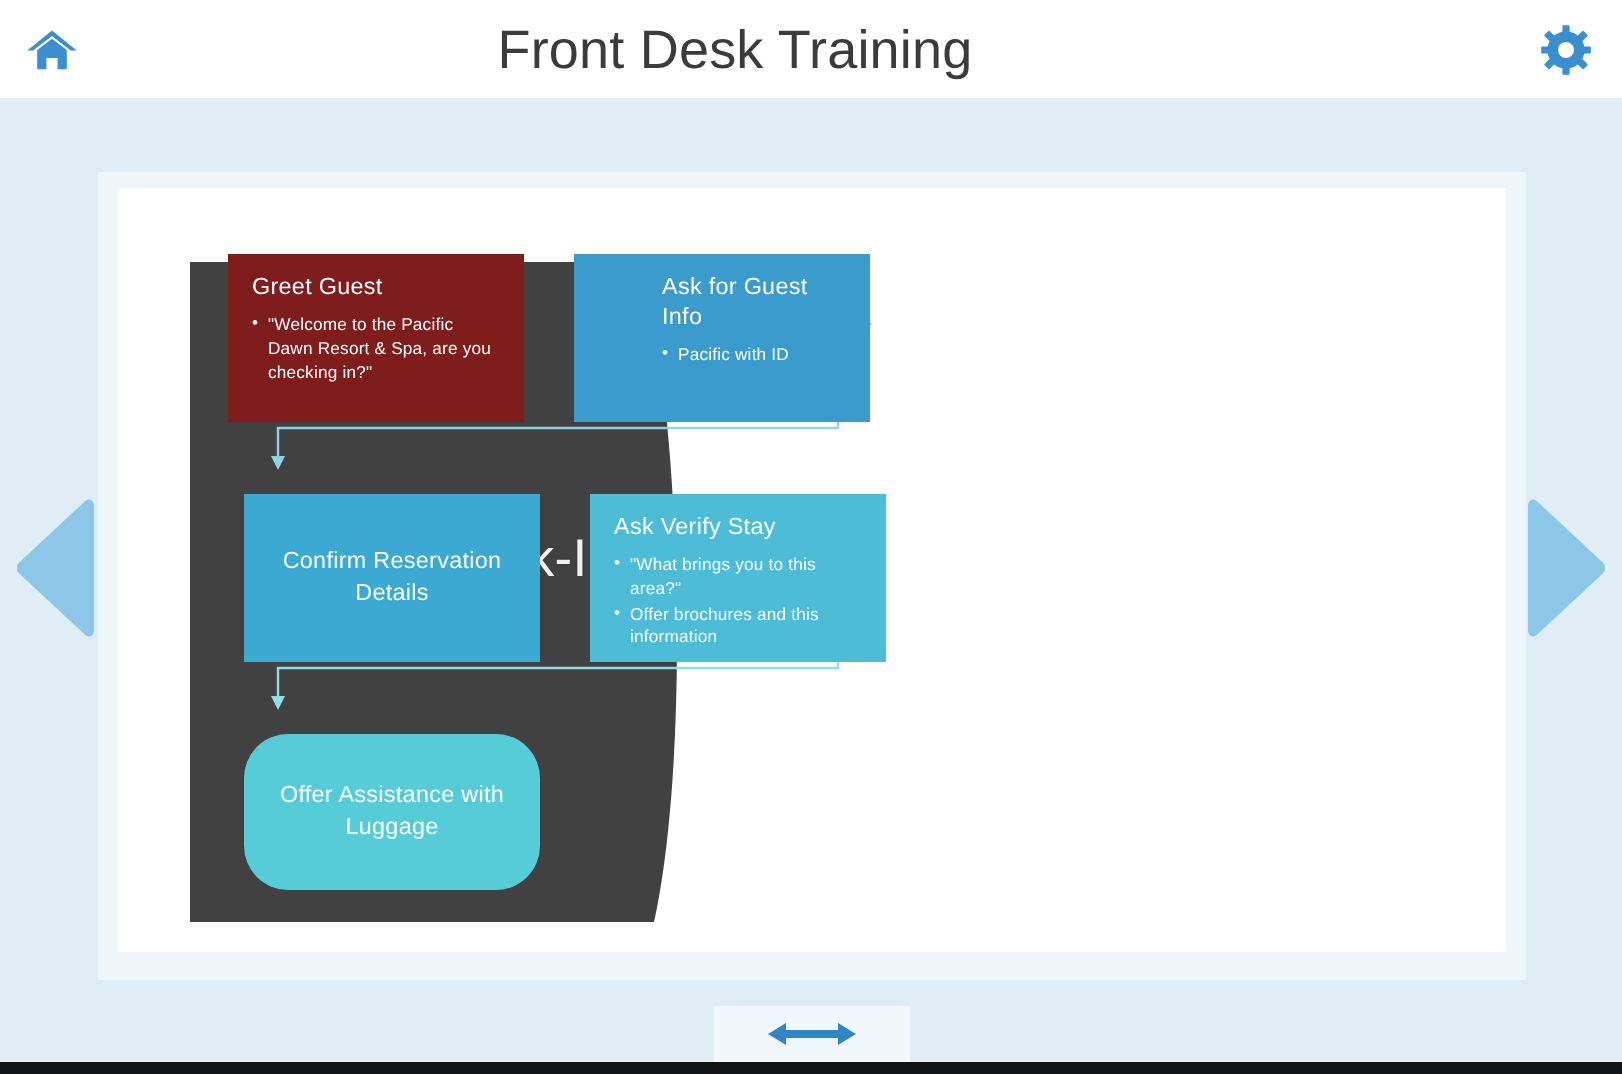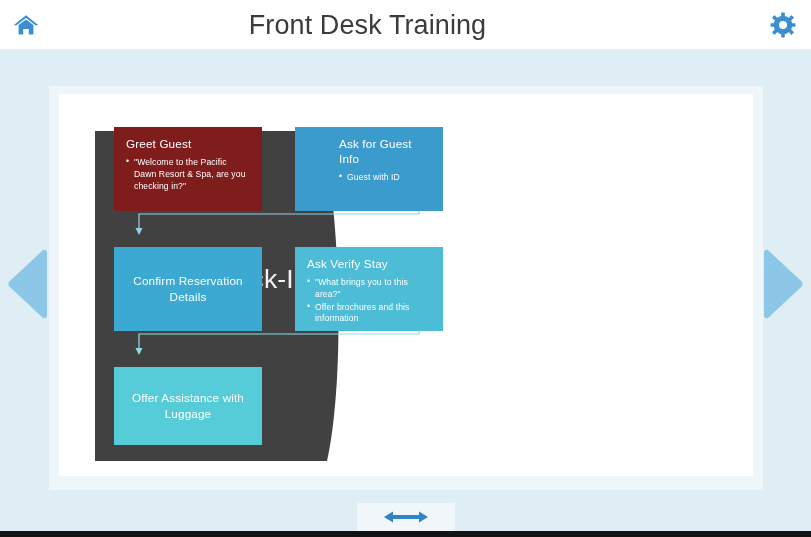--- a/index.html
+++ b/index.html
@@ -56,21 +56,21 @@
   .node .n-bullets{margin:0;padding:0;list-style:none;}
   .node .n-bullets li{
     font-size:8.6px;line-height:1.37;letter-spacing:.1px;
     padding-left:8px;position:relative;margin-bottom:1px;
   }
   .node .n-bullets li:before{
     content:"\2022";position:absolute;left:0;top:-0.5px;font-size:8.6px;
   }
   .node.centered{
     display:flex;align-items:center;justify-content:center;
-    text-align:center;padding:10px;
+    text-align:center;padding:10px;margin-left:8px;
   }
   .node.centered .n-title{
     font-size:11.7px;line-height:1.35;margin:0;
   }
   
   .conn{position:absolute;}
   
   #nav-prev{position:absolute;left:6px;top:248px;width:44px;height:72px;cursor:pointer;}
   #nav-next{position:absolute;right:6px;top:248px;width:44px;height:72px;cursor:pointer;}
   
@@ -144,40 +144,40 @@
         <path d="M18.5,36 L22,43 L25.5,36 Z" fill="#8fdde6"></path>
       </svg>
 
       <div class="node" style="left:55px;top:33px;width:148px;height:84px;background:#7f1d1d;">
         <div class="n-title">Greet Guest</div>
         <ul class="n-bullets">
           <li>"Welcome to the Pacific Dawn Resort &amp; Spa, are you checking in?"</li>
         </ul>
       </div>
 
-      <div class="node" style="left:236px;top:33px;width:148px;height:84px;background:#3b9bcd;padding-left:44px;">
+      <div class="node" style="left:228px;top:33px;width:148px;height:84px;background:#3b9bcd;padding-left:44px;">
         <div class="n-title">Ask for Guest Info</div>
         <ul class="n-bullets">
-          <li>Guest with ID</li>
+          <li>Pacific with ID</li>
         </ul>
       </div>
 
       <div class="node centered" style="left:55px;top:153px;width:148px;height:84px;background:#3ba9d2;">
         <div class="n-title">Confirm Reservation Details</div>
       </div>
 
       <div class="node" style="left:236px;top:153px;width:148px;height:84px;background:#4cbcd7;">
         <div class="n-title">Ask Verify Stay</div>
         <ul class="n-bullets">
           <li>"What brings you to this area?"</li>
           <li>Offer brochures and this information</li>
         </ul>
       </div>
 
-      <div class="node centered" style="left:55px;top:273px;width:148px;height:78px;background:#56ccd8;">
+      <div class="node centered" style="left:55px;top:273px;width:148px;height:78px;background:#56ccd8;border-radius:22px;">
         <div class="n-title">Offer Assistance with Luggage</div>
       </div>
 
     </div>
   </div>
 </div>
 
 <div id="nav-prev">
   <svg width="44" height="72" viewBox="0 0 44 72">
     <path d="M41,5 C41,2 38.5,0.8 36.5,2.6 L3.6,33.3 C2,34.8 2,37.2 3.6,38.7 L36.5,69.4 C38.5,71.2 41,70 41,67 Z" fill="#8cc7e8"></path>

